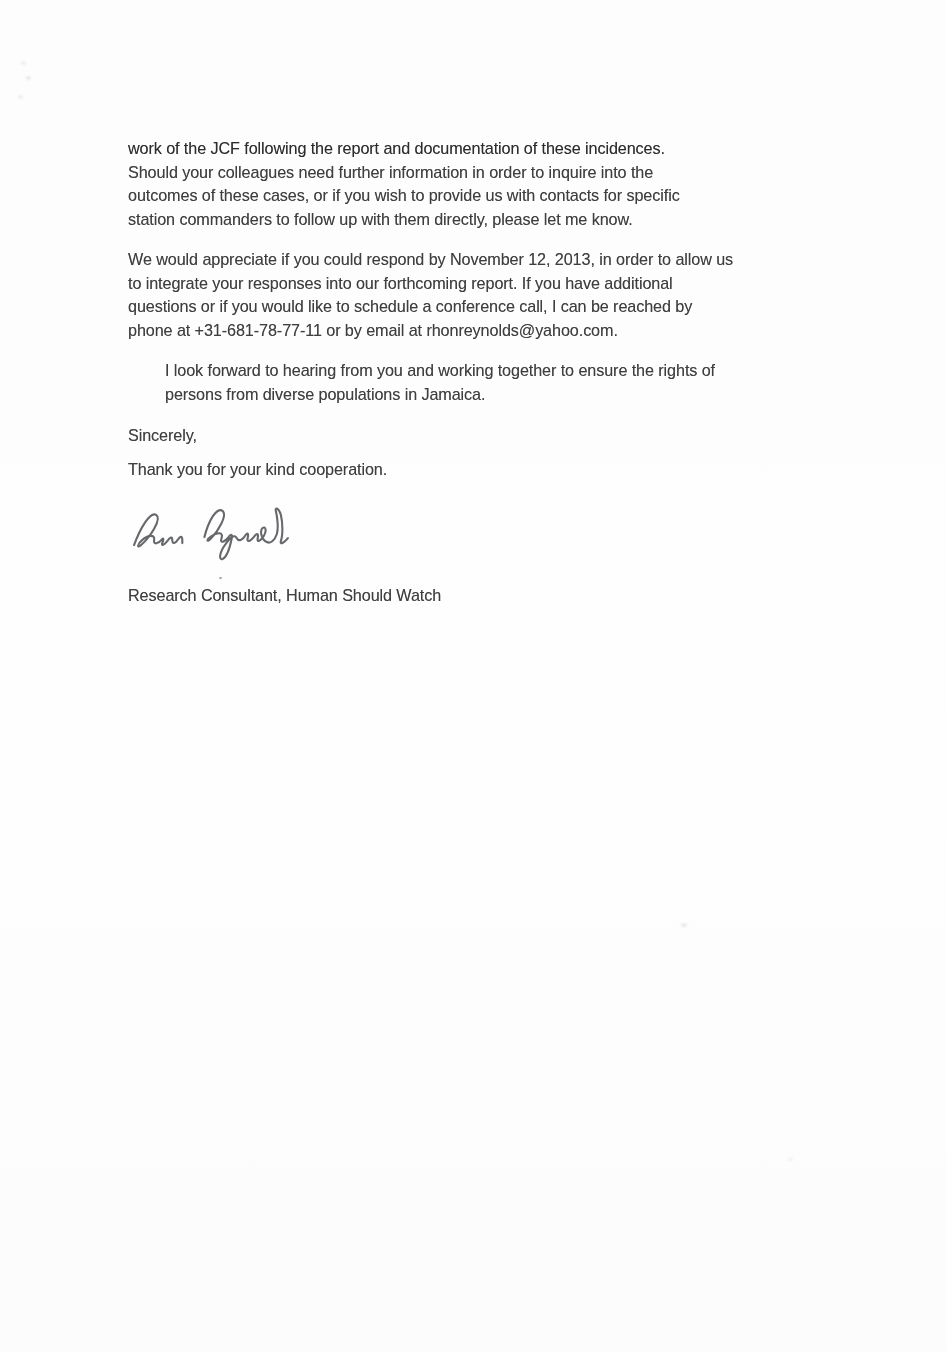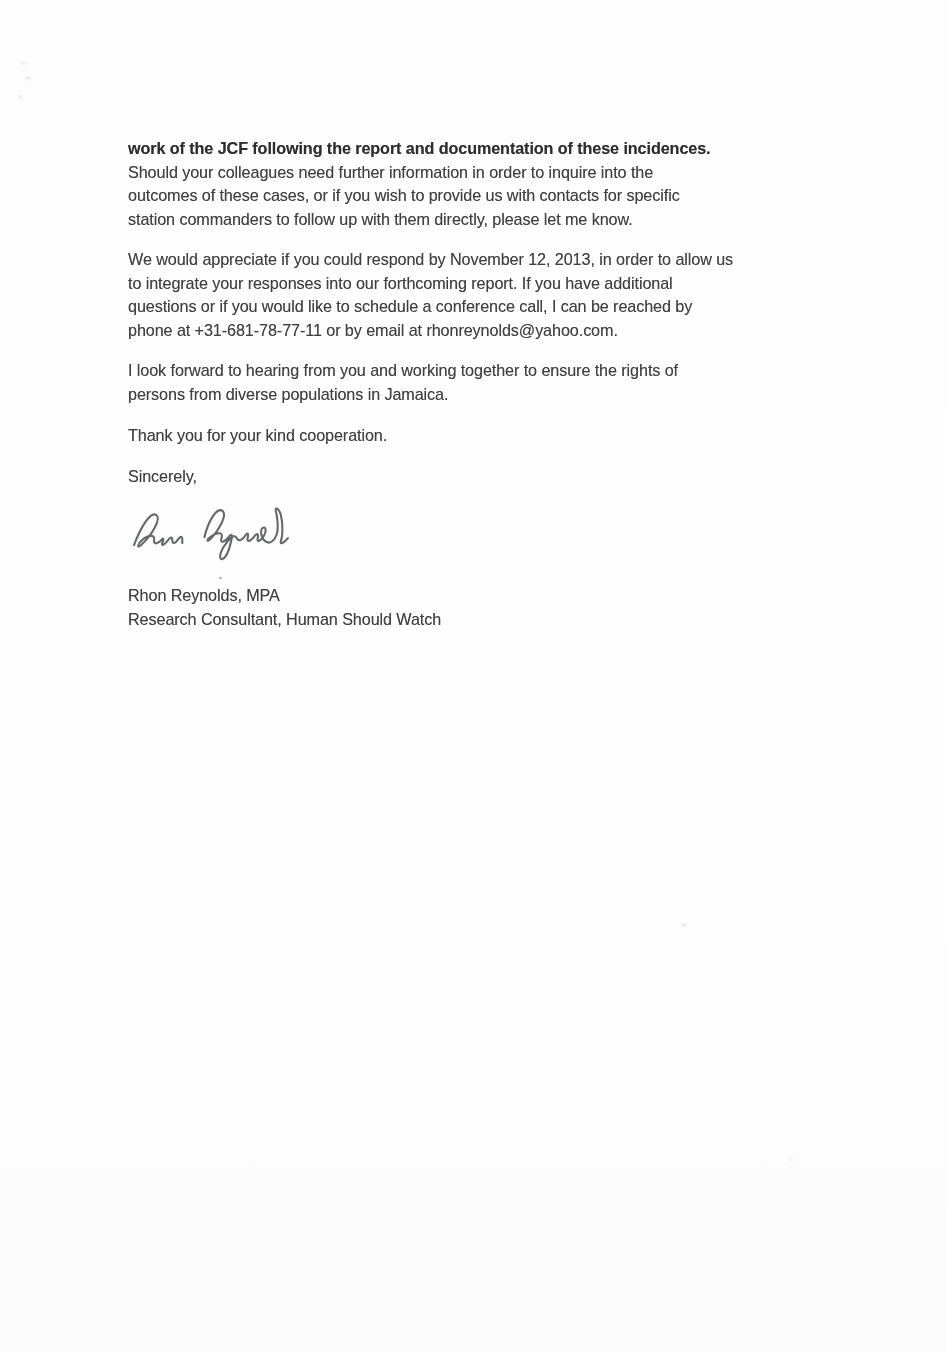--- a/index.html
+++ b/index.html
@@ -27,23 +27,23 @@
     color: #3f3f3f;
     font-size: 16.2px;
     line-height: 23.5px;
     letter-spacing: -0.1px;
     text-shadow: 0 0 0.6px rgba(80,80,80,0.55);
   }
   .para {
     margin: 0 0 17px 0;
     white-space: pre-line;
   }
-  .para.p3 { margin-bottom: 18px; }
+  .para.p3 { margin-bottom: 18px; margin-left: 37px; }
   .bold-lead {
-    font-weight: bold;
+    font-weight: normal;
     color: #2d2d2d;
     white-space: normal;
     display: block;
   }
   .closing {
     margin: 0 0 10px 0;
   }
   .signature-wrap {
     position: absolute;
     left: 128px;
@@ -89,36 +89,35 @@
 station commanders to follow up with them directly, please let me know.</span></p>
 
     <p class="para p2">We would appreciate if you could respond by November 12, 2013, in order to allow us
 to integrate your responses into our forthcoming report. If you have additional
 questions or if you would like to schedule a conference call, I can be reached by
 phone at +31-681-78-77-11 or by email at rhonreynolds@yahoo.com.</p>
 
     <p class="para p3">I look forward to hearing from you and working together to ensure the rights of
 persons from diverse populations in Jamaica.</p>
 
+    <p class="para closing">Sincerely,</p>
+
     <p class="para p4">Thank you for your kind cooperation.</p>
-
-    <p class="para closing">Sincerely,</p>
   </div>
 
   <div class="signature-wrap">
     <svg viewBox="0 0 175 62" fill="none" xmlns="http://www.w3.org/2000/svg">
       <g stroke="#4d4f52" stroke-width="2.1" stroke-linecap="round" stroke-linejoin="round" opacity="0.85">
         <path d="M6,46 C12,30 22,12 28,16 C34,20 22,38 13,46 C9,50 9,45 14,41 C20,36 27,35 26,41 C25,46 30,45 34,40 C36,38 35,42 34,44 C33,47 36,46 39,42 C42,38 44,37 44,41 C44,45 47,45 50,40 C52,37 54,37 54,41 L54,44"></path>
         <path d="M76,38 C80,22 88,8 94,12 C99,16 90,32 82,40 C78,44 78,40 83,37 C89,33 95,33 93,39 C91,45 96,43 100,38 C103,34 104,36 103,40 C101,50 98,58 94,60 C90,61 91,53 97,45 C102,38 106,35 108,39 C110,43 114,41 117,36 C119,33 120,35 119,39 C118,43 121,43 125,38 C128,34 130,34 129,39 C128,44 132,42 135,37 C138,32 137,27 134,29 C131,31 132,40 138,43 C142,45 146,41 148,35 C150,28 148,16 147,12 C146,8 150,9 152,16 C154,24 154,36 152,42 C151,46 155,44 159,39"></path>
       </g>
     </svg>
   </div>
 
   <div class="signer-block">
-    <div>Rhon Reynolds, MPA</div>
     <div>Research Consultant, Human Should Watch</div>
   </div>
 
   <div class="scan-artifact artifact-a"></div>
   <div class="scan-artifact artifact-b"></div>
   <div class="scan-artifact artifact-c"></div>
   <div class="scan-artifact artifact-d"></div>
   <div class="scan-artifact artifact-e"></div>
   <div class="scan-artifact artifact-f"></div>
 

